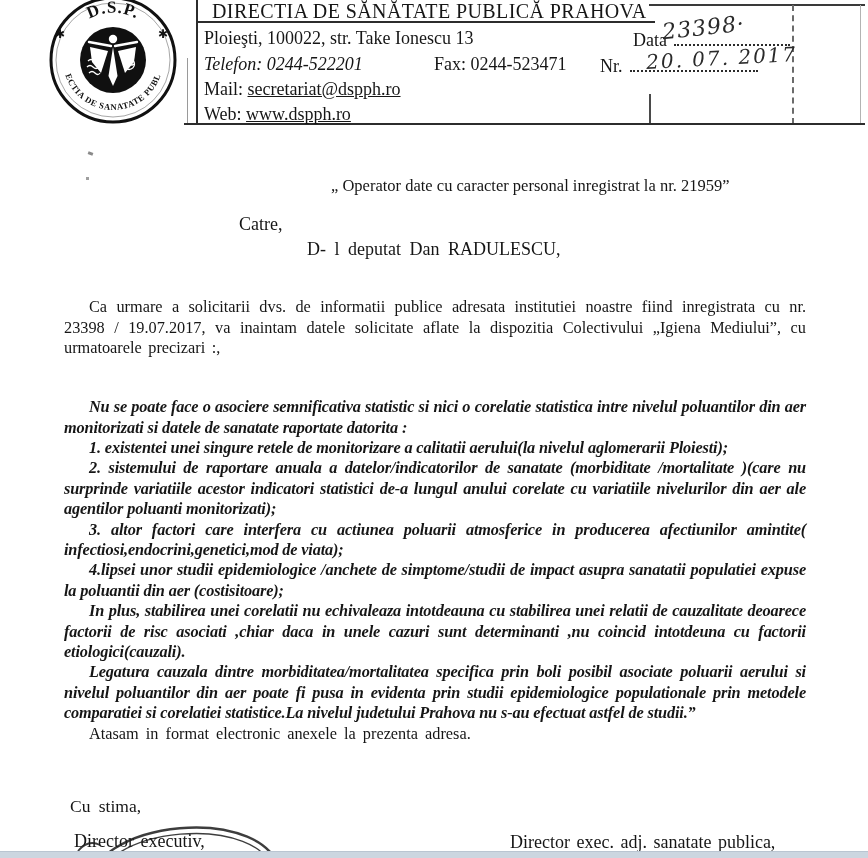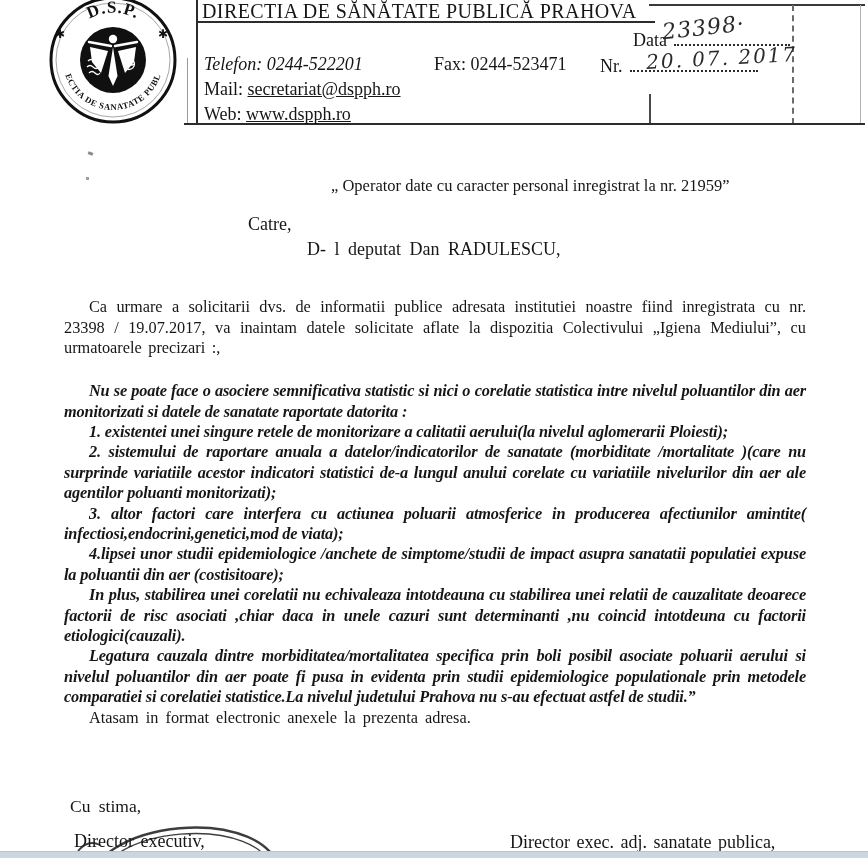--- a/index.html
+++ b/index.html
@@ -1,20 +1,20 @@
 <!DOCTYPE html>
 <html><head>
 <meta charset="utf-8">
 <style>
   html,body{margin:0;padding:0;background:#fff;}
   #page{position:relative;width:868px;height:858px;background:#ffffff;overflow:hidden;
         font-family:"Liberation Serif",serif;color:#161616;}
   .abs{position:absolute;}
   
-  #org-title{left:202px;top:0px;font-size:20px;letter-spacing:.4px;white-space:nowrap;}
+  #org-title{left:212px;top:0px;font-size:20px;letter-spacing:.4px;white-space:nowrap;}
   #addr{left:204px;top:28px;font-size:18px;white-space:nowrap;}
   #phone{left:204px;top:54px;font-size:18px;white-space:nowrap;font-style:italic;}
   #fax{left:434px;top:54px;font-size:18px;white-space:nowrap;}
   #mail{left:204px;top:79px;font-size:18px;white-space:nowrap;}
   #web{left:204px;top:104px;font-size:18px;white-space:nowrap;}
   .u{text-decoration:underline;}
   .hline,.vline{background:#2c2c2c;}
   #lh-left{left:196px;top:0;width:2px;height:124px;}
   #lh-left-faint{left:187px;top:58px;width:1px;height:66px;background:#9a9a9a;}
   #lh-title-ul{left:197px;top:21px;width:458px;height:2px;}
@@ -27,27 +27,27 @@
   #field-data{left:633px;top:30px;}
   #field-nr{left:600px;top:56px;}
   .dots{display:inline-block;border-bottom:2.5px dotted #2b2b2b;height:13px;margin-left:7px;}
   #field-data .dots{width:116px;}
   #field-nr .dots{width:128px;}
   .handw{font-family:"DejaVu Serif",serif;font-style:italic;color:#2a2a2a;white-space:nowrap;}
   #hw-data{left:662px;top:15px;font-size:22px;letter-spacing:1px;transform:rotate(-6deg);}
   #hw-nr{left:646px;top:46px;font-size:20px;letter-spacing:2px;transform:rotate(-3deg);}
   
   #operator{left:331px;top:176px;font-size:16.5px;white-space:nowrap;text-align:center;}
-  #catre{left:248px;top:214px;font-size:18px;}
+  #catre{left:239px;top:214px;font-size:18px;}
   #recipient{left:287px;top:239px;font-size:18px;word-spacing:4px;white-space:nowrap;margin-left:20px;}
   #main-text{left:64px;top:297px;width:742px;font-size:16.3px;line-height:20.7px;
              text-align:justify;}
   #main-text p{margin:0;text-indent:25px;}
   #intro-p{word-spacing:2.5px;}
-  #quote-block{margin-top:22px;}
+  #quote-block{margin-top:38px;}
   #quote-block p{font-style:italic;font-weight:700;letter-spacing:-.15px;line-height:20.4px;}
   #attach-p{margin-top:2px;text-indent:19px;word-spacing:3px;}
   #closing{left:70px;top:796px;font-size:17.5px;word-spacing:4px;}
   #sig-left{left:74px;top:831px;font-size:18px;word-spacing:2px;}
   #sig-right{left:510px;top:832px;font-size:18px;word-spacing:2px;white-space:nowrap;}
   
   #speck1{left:88px;top:152px;width:5px;height:3px;background:#8a8a8a;transform:rotate(20deg);}
   #speck2{left:86px;top:177px;width:3px;height:3px;background:#9f9f9f;}
   #stamp-svg{left:56px;top:815px;z-index:2;}
   #bottom-strip{left:0;top:851px;width:868px;height:7px;background:#ccd6e0;
@@ -103,20 +103,21 @@
   <div id="lh-left" class="abs vline"></div>
   <div id="lh-left-faint" class="abs"></div>
   <div id="lh-title-ul" class="abs hline"></div>
   <div id="lh-topright" class="abs"></div>
   <div id="lh-vdash" class="abs"></div>
   <div id="lh-vright" class="abs"></div>
   <div id="lh-vshort" class="abs"></div>
   <div id="lh-bottom" class="abs hline"></div>
 
   <div id="org-title" class="abs">DIRECTIA DE SĂNĂTATE PUBLICĂ PRAHOVA</div>
+  <div id="addr" class="abs">Ploieşti, 100022, str. Take Ionescu 13</div>
   <div id="phone" class="abs">Telefon: 0244-522201</div>
   <div id="fax" class="abs">Fax: 0244-523471</div>
   <div id="mail" class="abs">
     <span>Mail:</span>
     <span class="u">secretariat@dspph.ro</span>
   </div>
   <div id="web" class="abs">
     <span>Web:</span>
     <span class="u">www.dspph.ro</span>
   </div>

